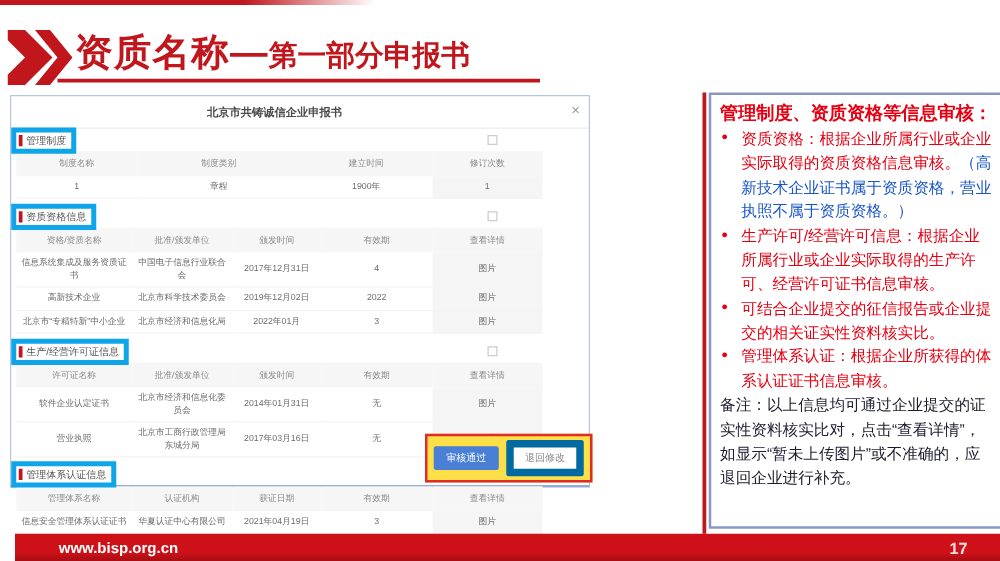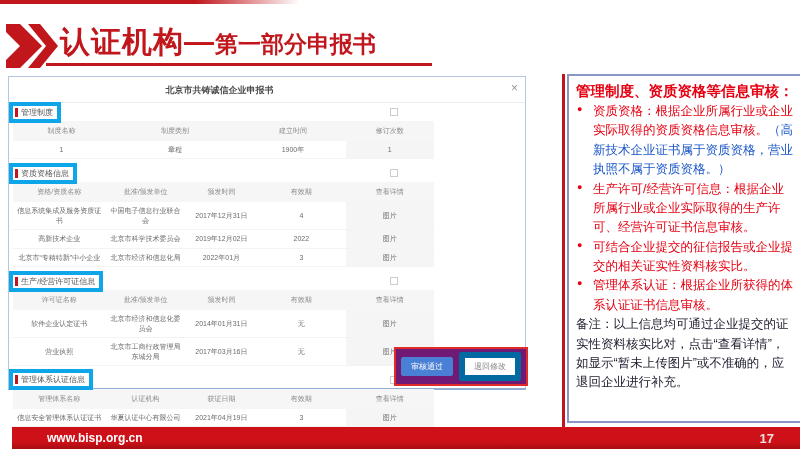--- a/index.html
+++ b/index.html
@@ -13,21 +13,21 @@
 
   
   .slide-header { position:absolute; left:4px; top:20px; height:48px; }
   .chevron { position:absolute; left:2px; top:4px; }
   .slide-title { position:absolute; left:56px; top:2px; white-space:nowrap; color:#c0161c; }
   .t-main { font-size:30px; font-weight:bold; letter-spacing:1px; }
   .t-sub  { font-size:23px; font-weight:bold;text-align:center; }
   .title-underline { position:absolute; left:46px; top:63px; width:386px; height:3px; background:#c0161c; }
 
   
-  .dialog { position:absolute; left:8px; top:76px; width:518px; height:314px;
+  .dialog { position:absolute; left:8px; top:76px; width:464px; height:314px;
     background:#fff; border:1px solid #b5c7e0; border-bottom:2px solid #93acd2; }
   .dlg-title-row { position:relative; width:100%; border-bottom:1px solid #ececec; padding:7px 0 5px; }
   .dlg-title { width:421px; text-align:center; font-size:9px; font-weight:bold; color:#4a4a4a; }
   .close-x { position:absolute; right:7px; top:5px; font-size:12px; line-height:12px; color:#999; cursor:pointer; }
 
   .content { padding:0 0 0 4px; width:429px; }
   .sec-header { position:relative; height:18px; display:flex; align-items:center; }
   .sec-label-box { display:inline-flex; align-items:center; border:4px solid #0ea5e9;
      padding:1px 4px 1px 2px; margin-left:-4px; background:rgba(255,255,255,0); }
   .red-bar { display:inline-block; width:3px; height:9px; background:#c0161c; margin-right:3px; }
@@ -45,21 +45,21 @@
   table.cols4 th:nth-child(2), table.cols4 td:nth-child(2){width:31%;}
   table.cols4 th:nth-child(3), table.cols4 td:nth-child(3){width:25%;}
   table.cols4 th:nth-child(4), table.cols4 td:nth-child(4){width:21%;}
   table.cols5 th:nth-child(1), table.cols5 td:nth-child(1){width:22%;}
   table.cols5 th:nth-child(2), table.cols5 td:nth-child(2){width:19%;}
   table.cols5 th:nth-child(3), table.cols5 td:nth-child(3){width:17%;}
   table.cols5 th:nth-child(4), table.cols5 td:nth-child(4){width:21%;}
   table.cols5 th:nth-child(5), table.cols5 td:nth-child(5){width:21%;}
 
   .btn-box { position:absolute; right:-3px; bottom:2px; display:flex; gap:6px; align-items:center;
-     border:2px solid #e02b2b; padding:3px 5px; background:#701a75; }
+     border:2px solid #e02b2b; padding:3px 5px; background:#fde047; }
   .btn { font-size:8px; padding:3px 9px; border-radius:2px; cursor:pointer; white-space:nowrap; }
   .btn-approve { background:#4a7fd6; color:#fff; border:1px solid #4a7fd6; }
   .btn-reject  { background:#fff; color:#888; border:6px solid #0369a1; }
 
   
   .vline { position:absolute; left:562px; top:74px; width:3px; height:353px; background:#c0161c; }
 
   
   .panel { position:absolute; left:567px; top:74px; width:237px; height:349px;
      border:2px solid #8a97c4; background:#fff; padding:5px 8px 4px 7px; overflow:hidden; }
@@ -83,21 +83,21 @@
 <div class="top-strip"></div>
 
 <div class="slide-header">
   <span class="chevron">
     <svg width="52" height="44" viewBox="0 0 52 44">
       <polygon points="0,0 14,0 36,22 14,44 0,44 0,36 14,22 0,8" fill="#c0161c"></polygon>
       <polygon points="22,0 34,0 52,22 34,44 22,44 40,22" fill="#c0161c"></polygon>
     </svg>
   </span>
   <div class="slide-title">
-    <span class="t-main">认证机构—</span><span class="t-sub">第一部分申报书</span>
+    <span class="t-main">资质名称—</span><span class="t-sub">第一部分申报书</span>
   </div>
 </div>
 <div class="title-underline"></div>
 
 <div class="dialog">
   <div class="dlg-title-row">
     <div class="dlg-title">北京市共铸诚信企业申报书</div>
     <span class="close-x">×</span>
   </div>
 

